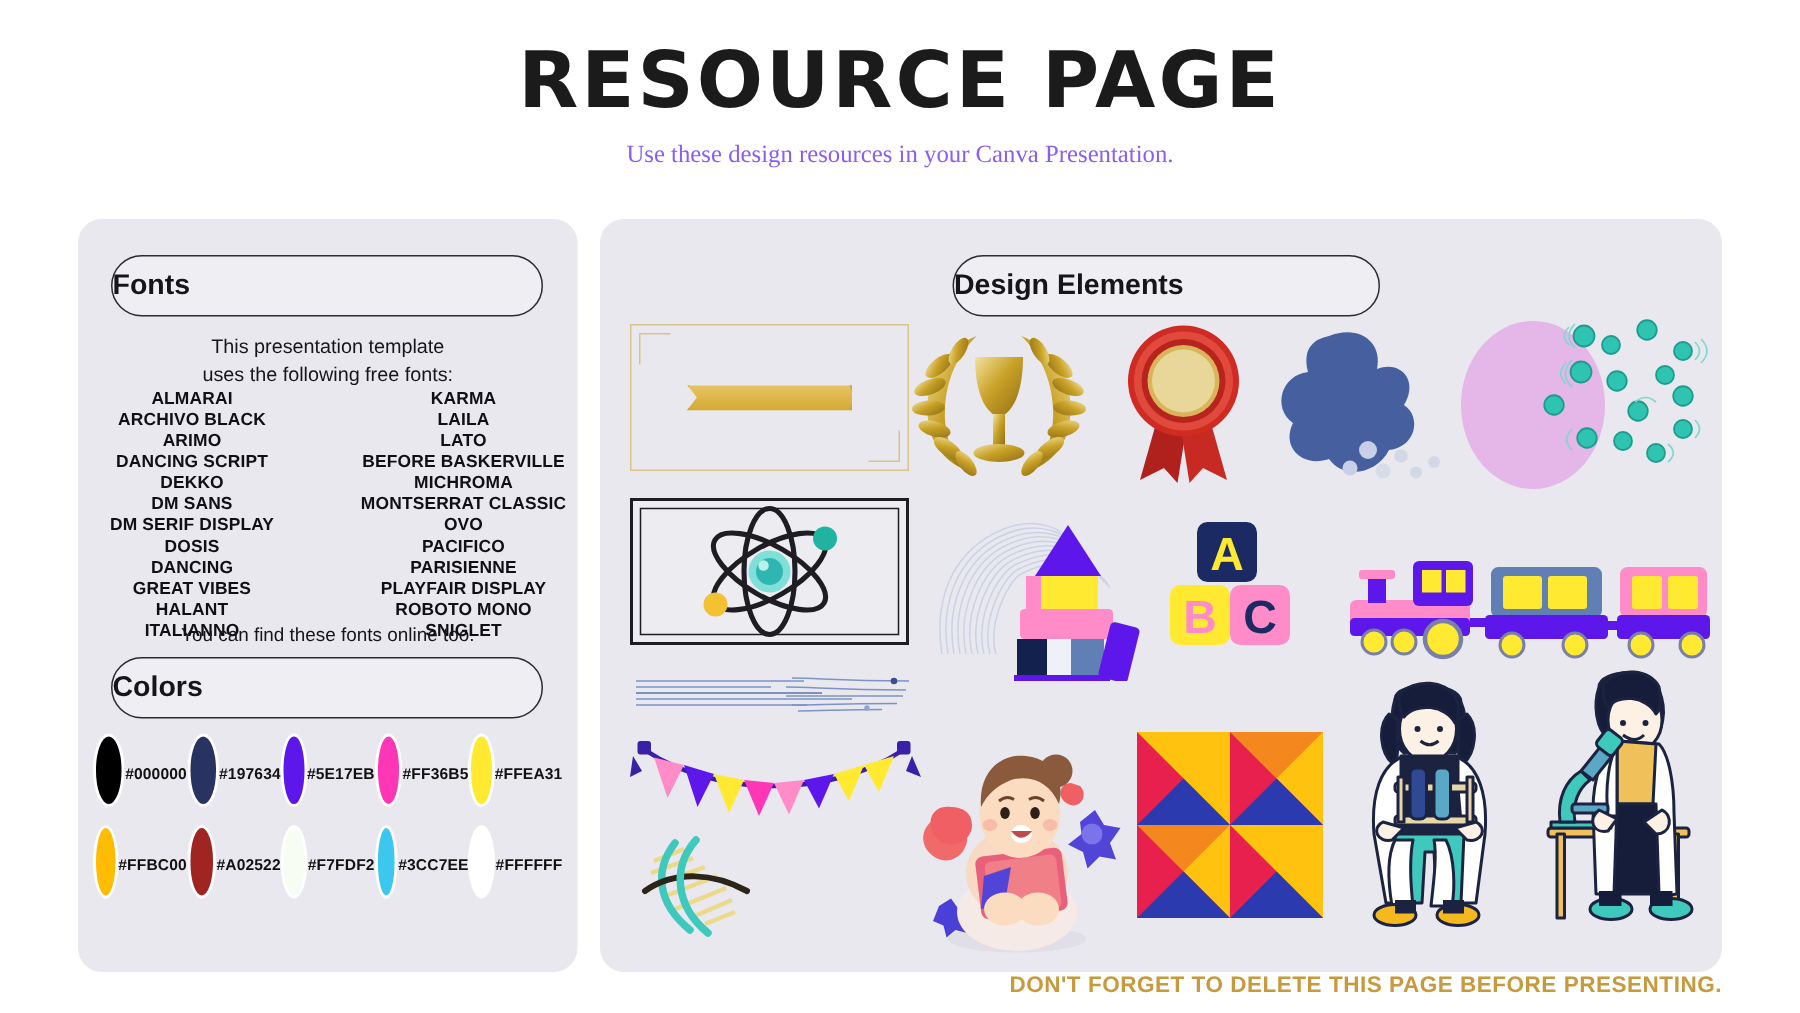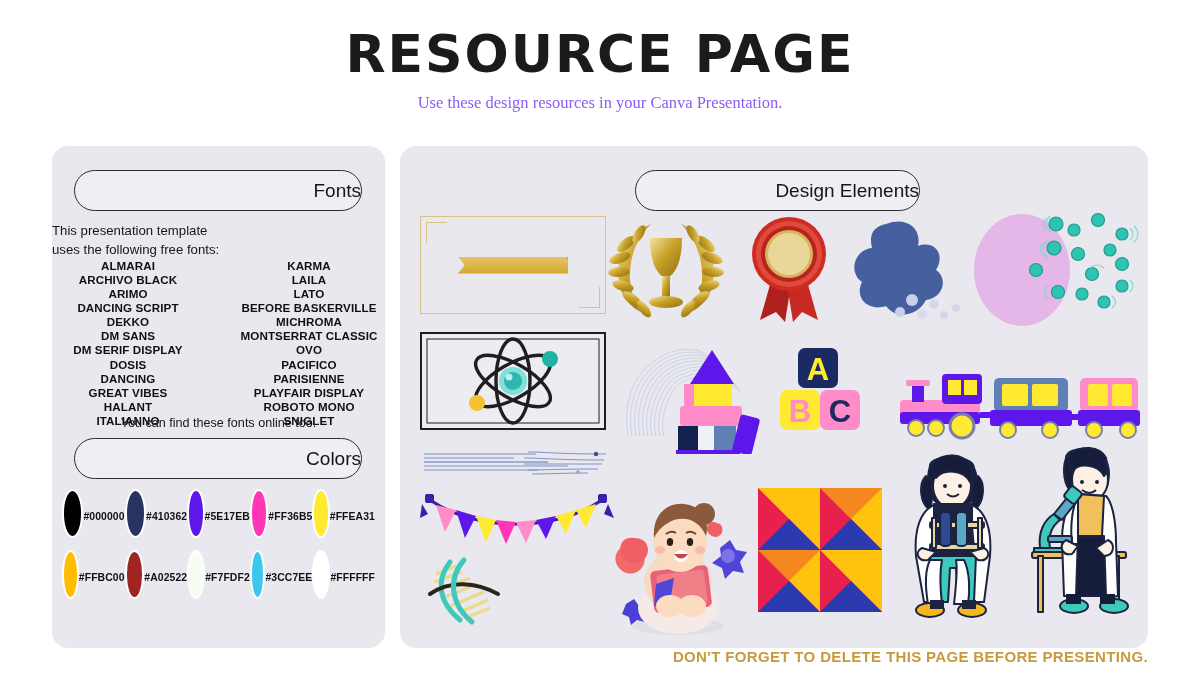--- a/index.html
+++ b/index.html
@@ -29,29 +29,29 @@
   
   .panel { position:absolute; background:#e8e8ee; border-radius:16px; }
   #fonts-panel  { left:52px;  top:146px; width:333px; height:502px; }
   #elements-panel { left:400px; top:146px; width:748px; height:502px; }
 
   .pill {
     position:absolute;
     background:#eeeef3;
     border:1.6px solid #2b2b33;
     border-radius:22px;
-    display:flex; align-items:center; justify-content:flex-end;
-    font-size:19px; font-weight:normal; color:#15151a;
+    display:flex; align-items:center; justify-content:flex-start;
+    font-size:19px; font-weight:bold; color:#15151a;
   }
   #fonts-pill { left:22px; top:24px; width:288px; height:41px; }
   #elements-pill { left:235px; top:24px; width:285px; height:41px; }
 
   .intro {
     position:absolute; left:0; top:76px; width:333px;
-    text-align:left; font-size:13.2px; line-height:1.42; color:#15151a;
+    text-align:center; font-size:13.2px; line-height:1.42; color:#15151a;
   }
   .font-cols {
     position:absolute; left:0; top:113px; width:333px;
     display:flex; justify-content:center; gap:36px;
   }
   .font-col { width:145px; text-align:center; }
   .font-col div {
     font-size:11.6px; font-weight:bold; line-height:1.215;
     letter-spacing:.1px; color:#101014; white-space:nowrap;
   }
@@ -167,21 +167,21 @@
       <span>Colors</span>
     </div>
 
     <div class="swatch-grid">
       <div class="swatch-cell">
         <div class="swatch-dot" style="background:#000000"></div>
         <div class="swatch-hex">#000000</div>
       </div>
       <div class="swatch-cell">
         <div class="swatch-dot" style="background:#283361"></div>
-        <div class="swatch-hex">#410362</div>
+        <div class="swatch-hex">#197634</div>
       </div>
       <div class="swatch-cell">
         <div class="swatch-dot" style="background:#5E17EB"></div>
         <div class="swatch-hex">#5E17EB</div>
       </div>
       <div class="swatch-cell">
         <div class="swatch-dot" style="background:#FF36B5"></div>
         <div class="swatch-hex">#FF36B5</div>
       </div>
       <div class="swatch-cell">

